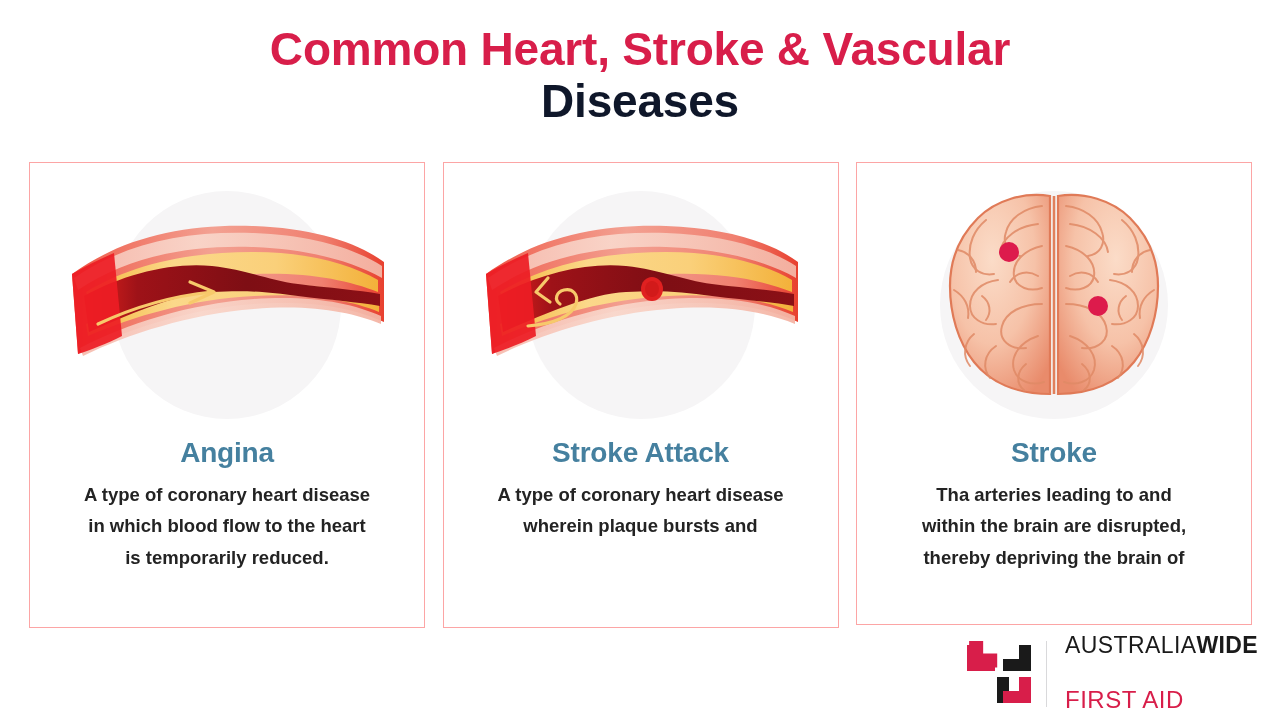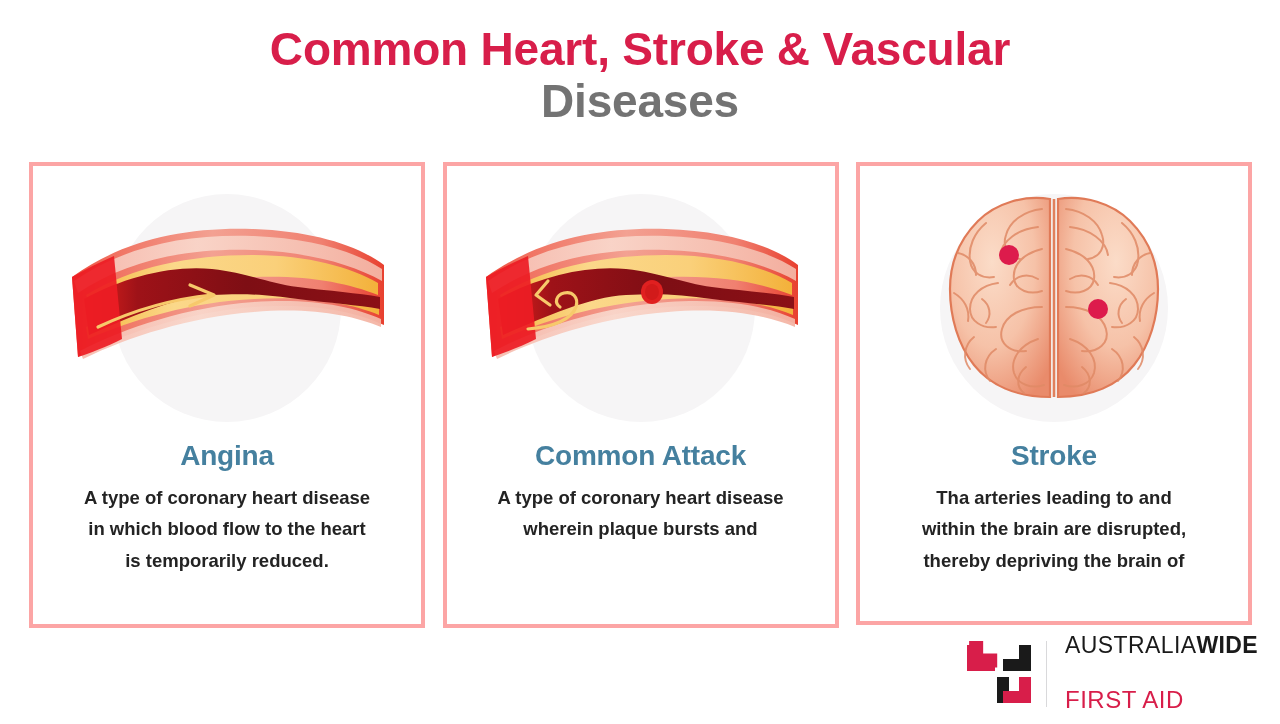--- a/index.html
+++ b/index.html
@@ -24,37 +24,37 @@
     text-align: center;
     line-height: 1.12;
   }
   .title-line {
     display: block;
     font-size: 46px;
     font-weight: 700;
     letter-spacing: -0.2px;
   }
   .title-line-1 { color: #D81E4A; }
-  .title-line-2 { color: #737373; }
+  .title-line-2 { color: #0f172a; }
 
   
   .cards {
     position: absolute;
     top: 162px;
     left: 29px;
     width: 1223px;
     height: 467px;
     display: flex;
     justify-content: space-between;
   }
   .card {
     box-sizing: border-box;
     width: 396px;
     height: 466px;
-    border: 4px solid #fca5a5;
+    border: 1px solid #fca5a5;
     background: #ffffff;
     position: relative;
     display: flex;
     flex-direction: column;
     align-items: center;
   }
   .card:nth-child(3) { height: 463px; }
 
   .card-illustration {
     position: relative;
@@ -258,21 +258,21 @@
         <path d="M10,70 C24,62 38,55 52,49 L60,132 C44,140 28,146 16,150 Z" fill="#ED1C24" opacity="0.92"></path>
 
         <ellipse cx="176" cy="85" rx="11" ry="12" fill="#E02020"></ellipse>
         <ellipse cx="176" cy="85" rx="7" ry="8" fill="#D21A1A"></ellipse>
 
         <path d="M52,122 C78,120 96,112 100,100 C103,90 96,84 88,86
                  C80,88 78,96 84,100" stroke="#F7C96B" stroke-width="3.2" fill="none" stroke-linecap="round"></path>
         <path d="M72,74 L60,88 L74,98" stroke="#F7C96B" stroke-width="3.2" fill="none" stroke-linecap="round" stroke-linejoin="round"></path>
       </svg>
     </div>
-    <div class="card-title">Common Attack</div>
+    <div class="card-title">Stroke Attack</div>
     <div class="card-body">
       <span class="ln">A type of coronary heart disease</span>
       <span class="ln">wherein plaque bursts and</span>
     </div>
   </div>
 
   <div class="card">
     <div class="card-illustration">
       <div class="bg-circle"></div>
       <svg class="illus-svg" width="232" height="216" viewBox="0 0 232 216">

